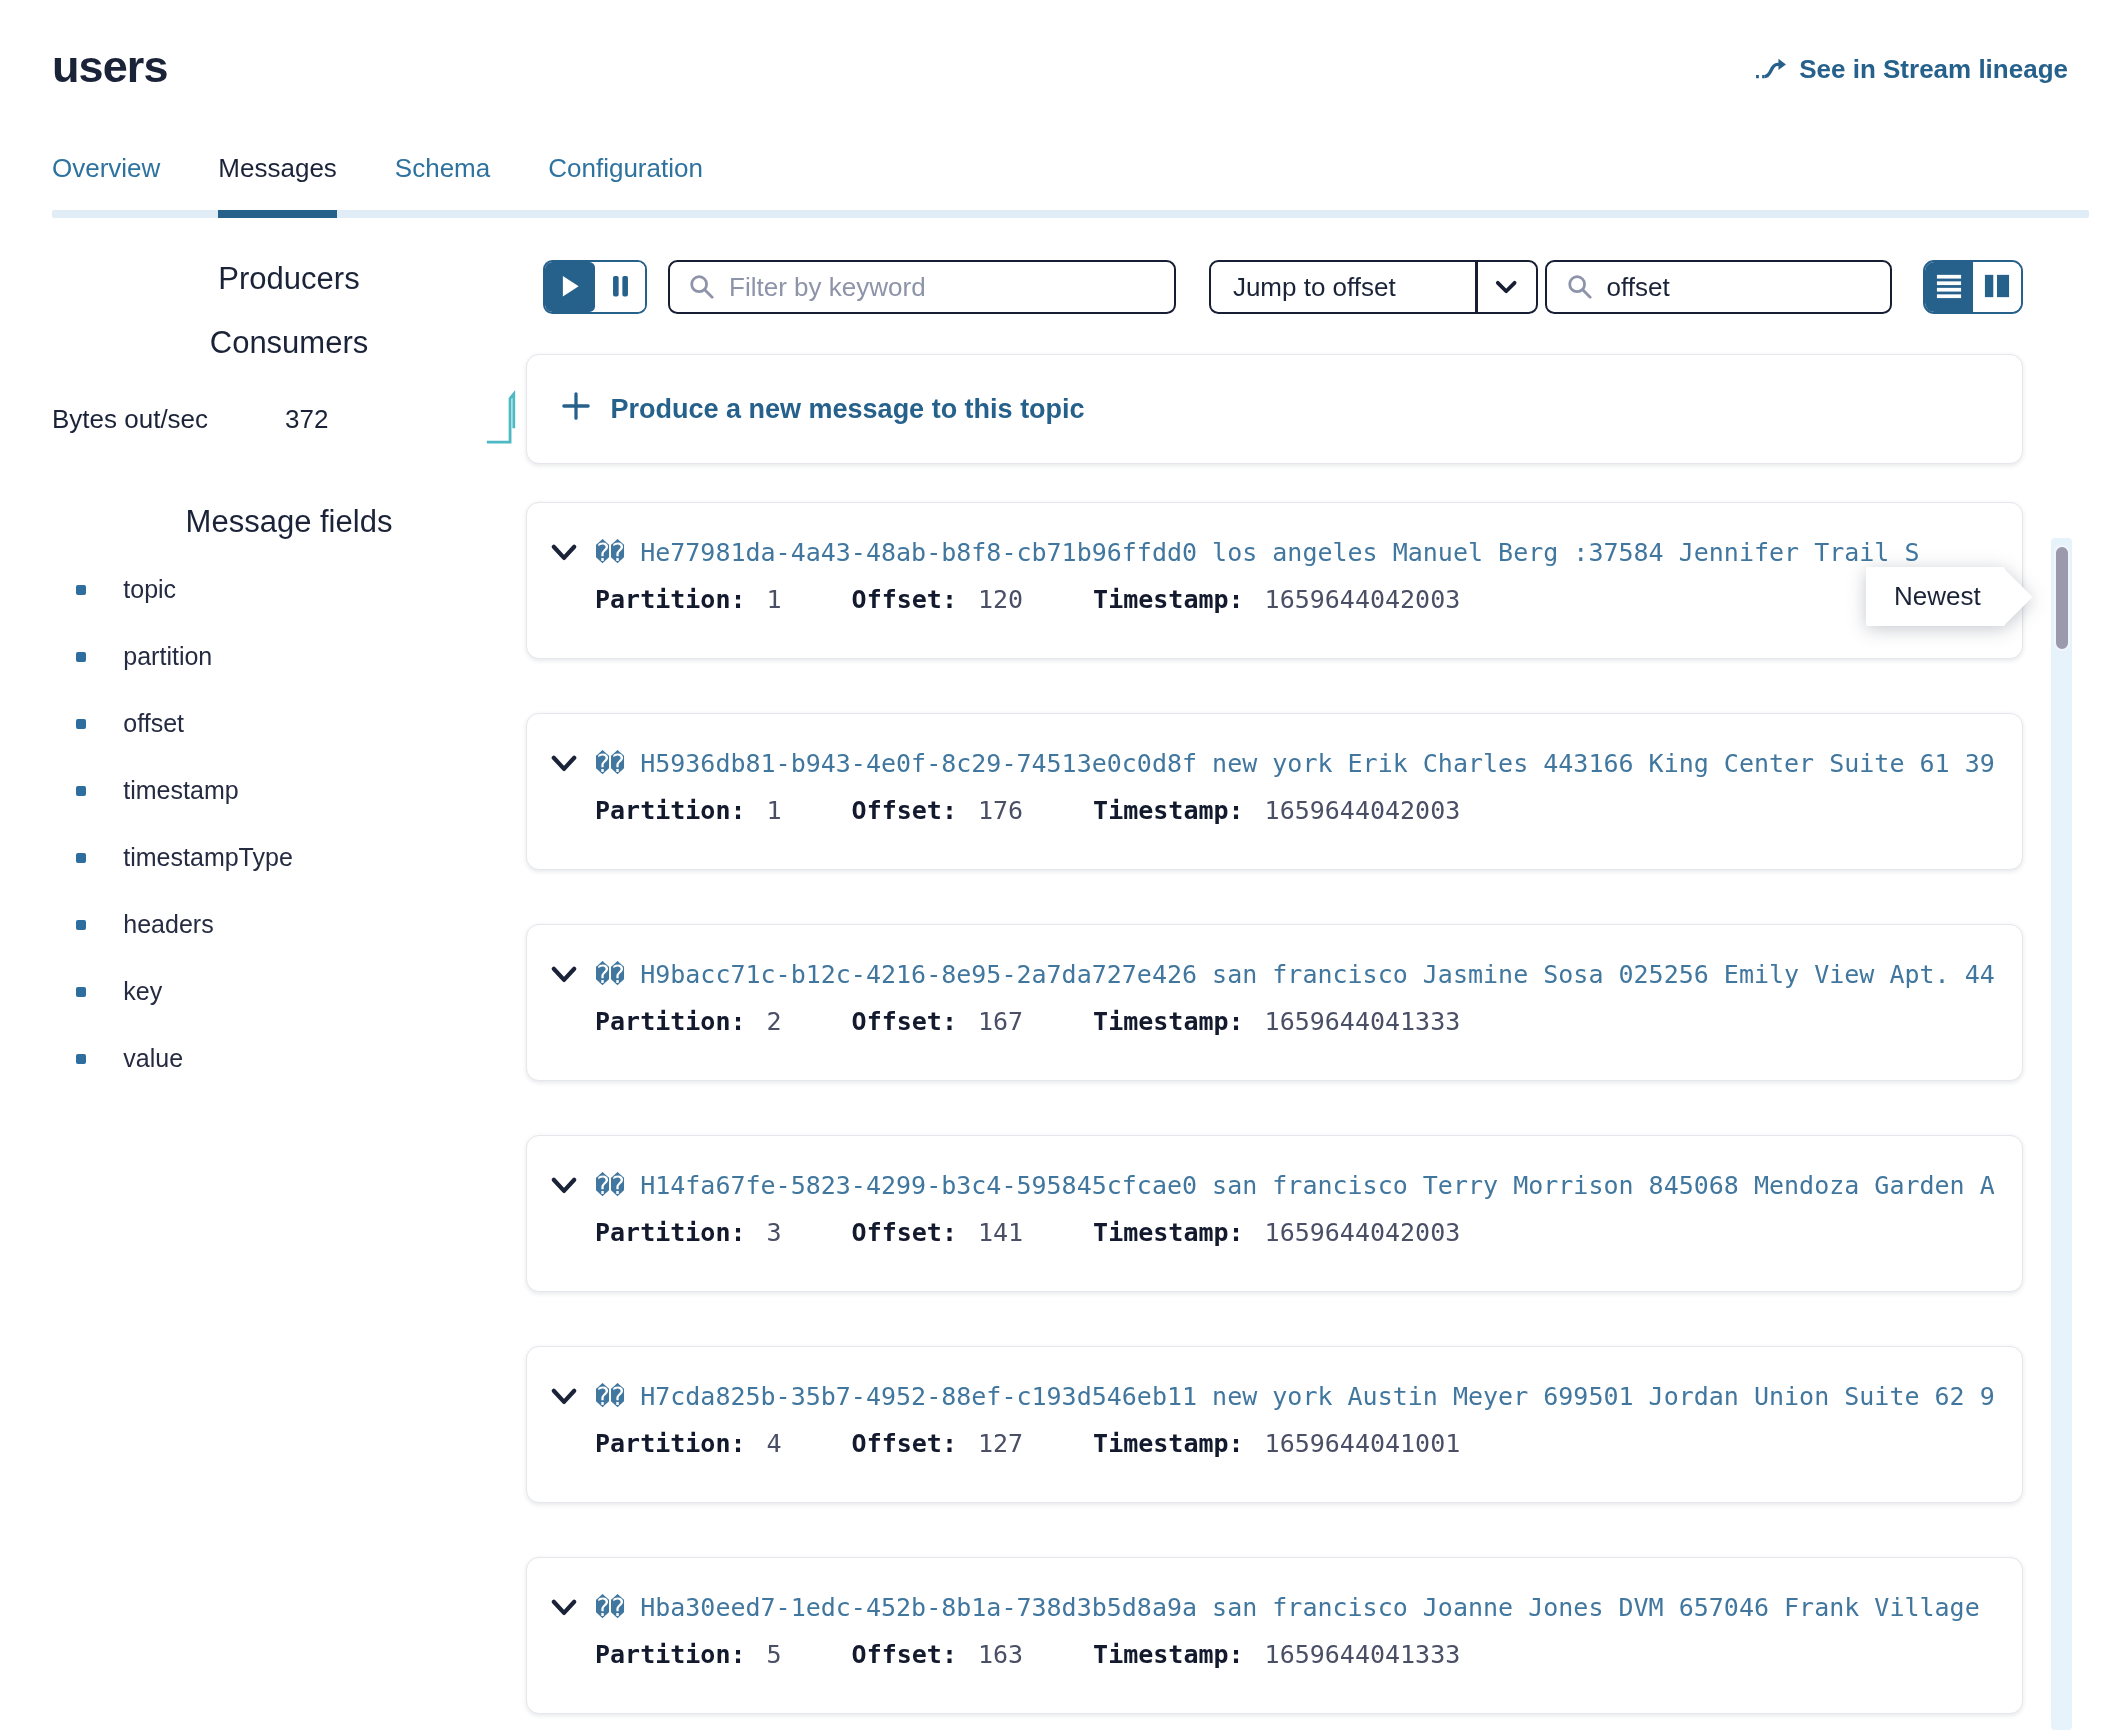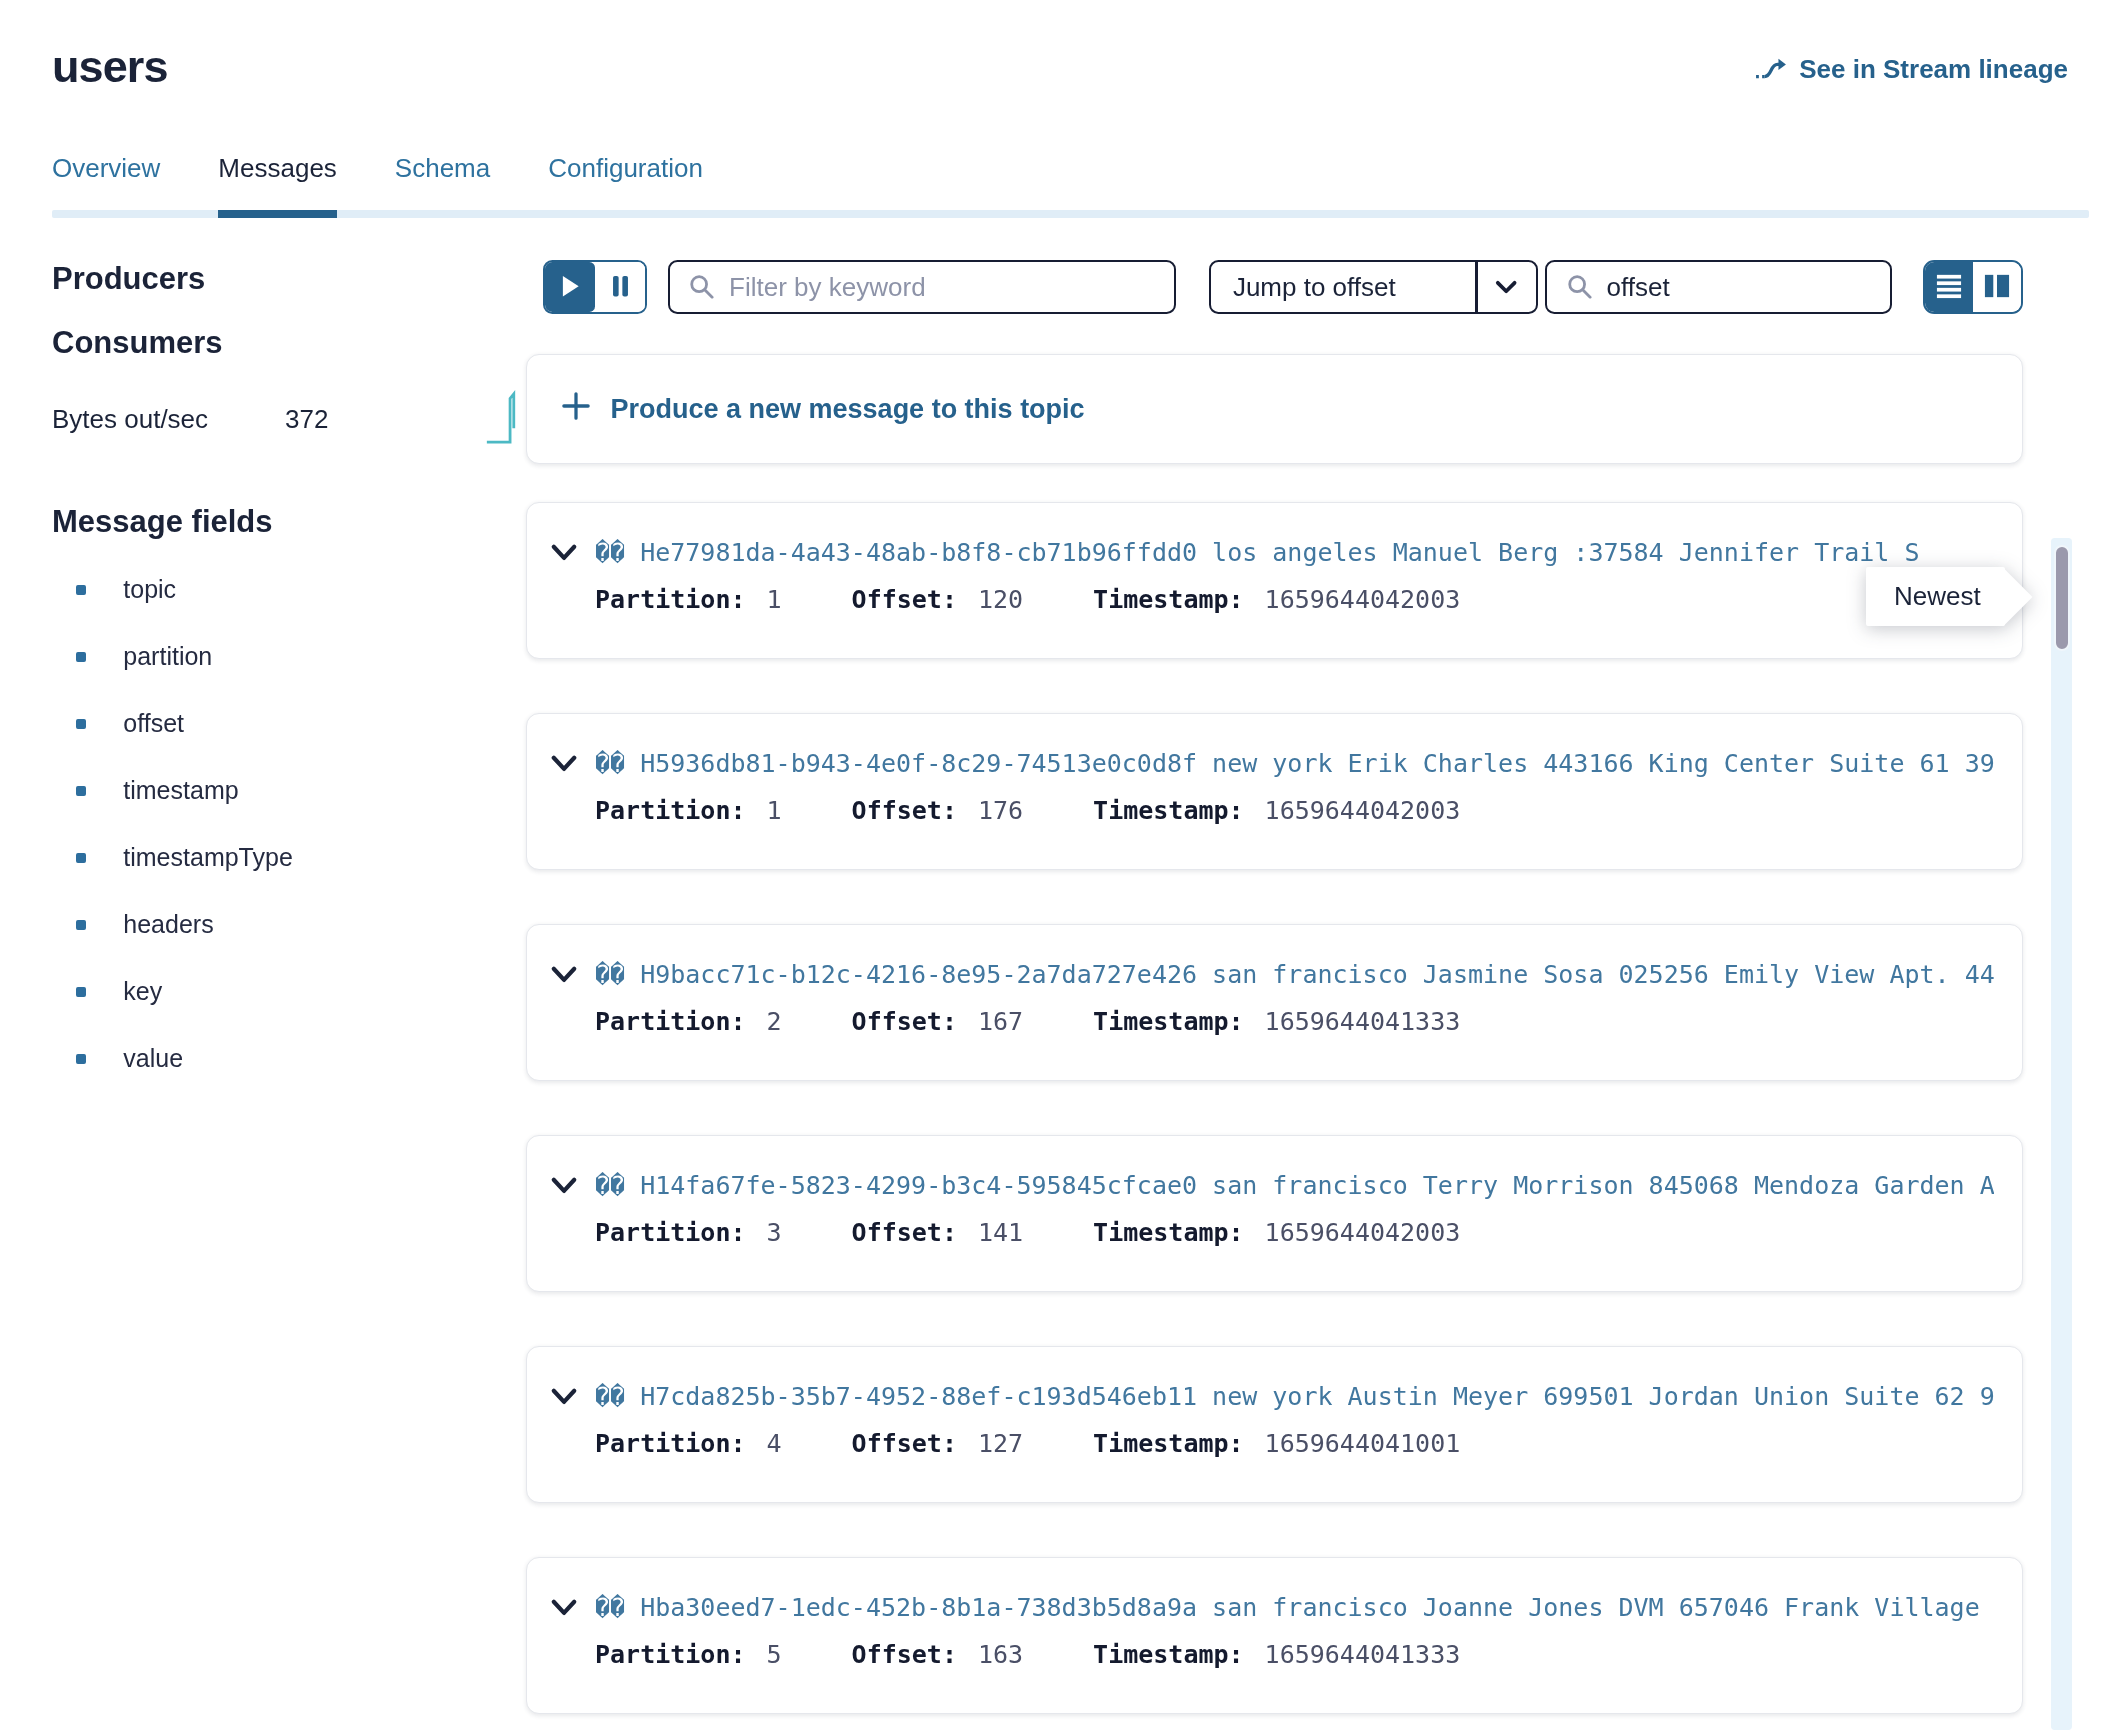--- a/index.html
+++ b/index.html
@@ -31,21 +31,21 @@
   
   .tabs{margin:60px 35px 0 52px;position:relative;}
   .tab-row{display:flex;gap:58px;}
   .tab{font-size:26px;color:var(--link);padding-bottom:26px;position:relative;cursor:pointer;white-space:nowrap;}
   .tab.active{color:var(--ink);font-weight:400;}
   .tab-track{height:8.4px;background:var(--tab-track);border-radius:1.9px;}
   .tab.active::after{content:"";position:absolute;left:0;right:0;bottom:-8.4px;height:8.4px;background:var(--accent);z-index:1;}
   
   .content{display:flex;padding:43px 0 0 52px;}
   .sidebar{width:474px;flex:0 0 474px;}
-  .side-heading{font-size:31px;font-weight:700;margin-bottom:28px;}
+  .side-heading{font-size:31px;font-weight:400;margin-bottom:28px;text-align:center;}
   .metric-row{display:flex;align-items:center;margin-bottom:54px;}
   .metric-label{font-size:26px;width:233px;}
   .metric-value{font-size:26px;}
   .metric-spark{margin-left:auto;margin-right:1.9px;}
   .fields-list{margin-top:35px;}
   .field-item{display:flex;align-items:center;gap:37px;margin-bottom:38px;padding-left:24px;}
   .field-bullet{width:10.3px;height:10.3px;background:var(--bullet);border-radius:1.9px;flex:0 0 10.3px;}
   .field-label{font-size:25px;color:#252b41;}
   
   .main{flex:1;margin-right:101px;min-width:0;}

